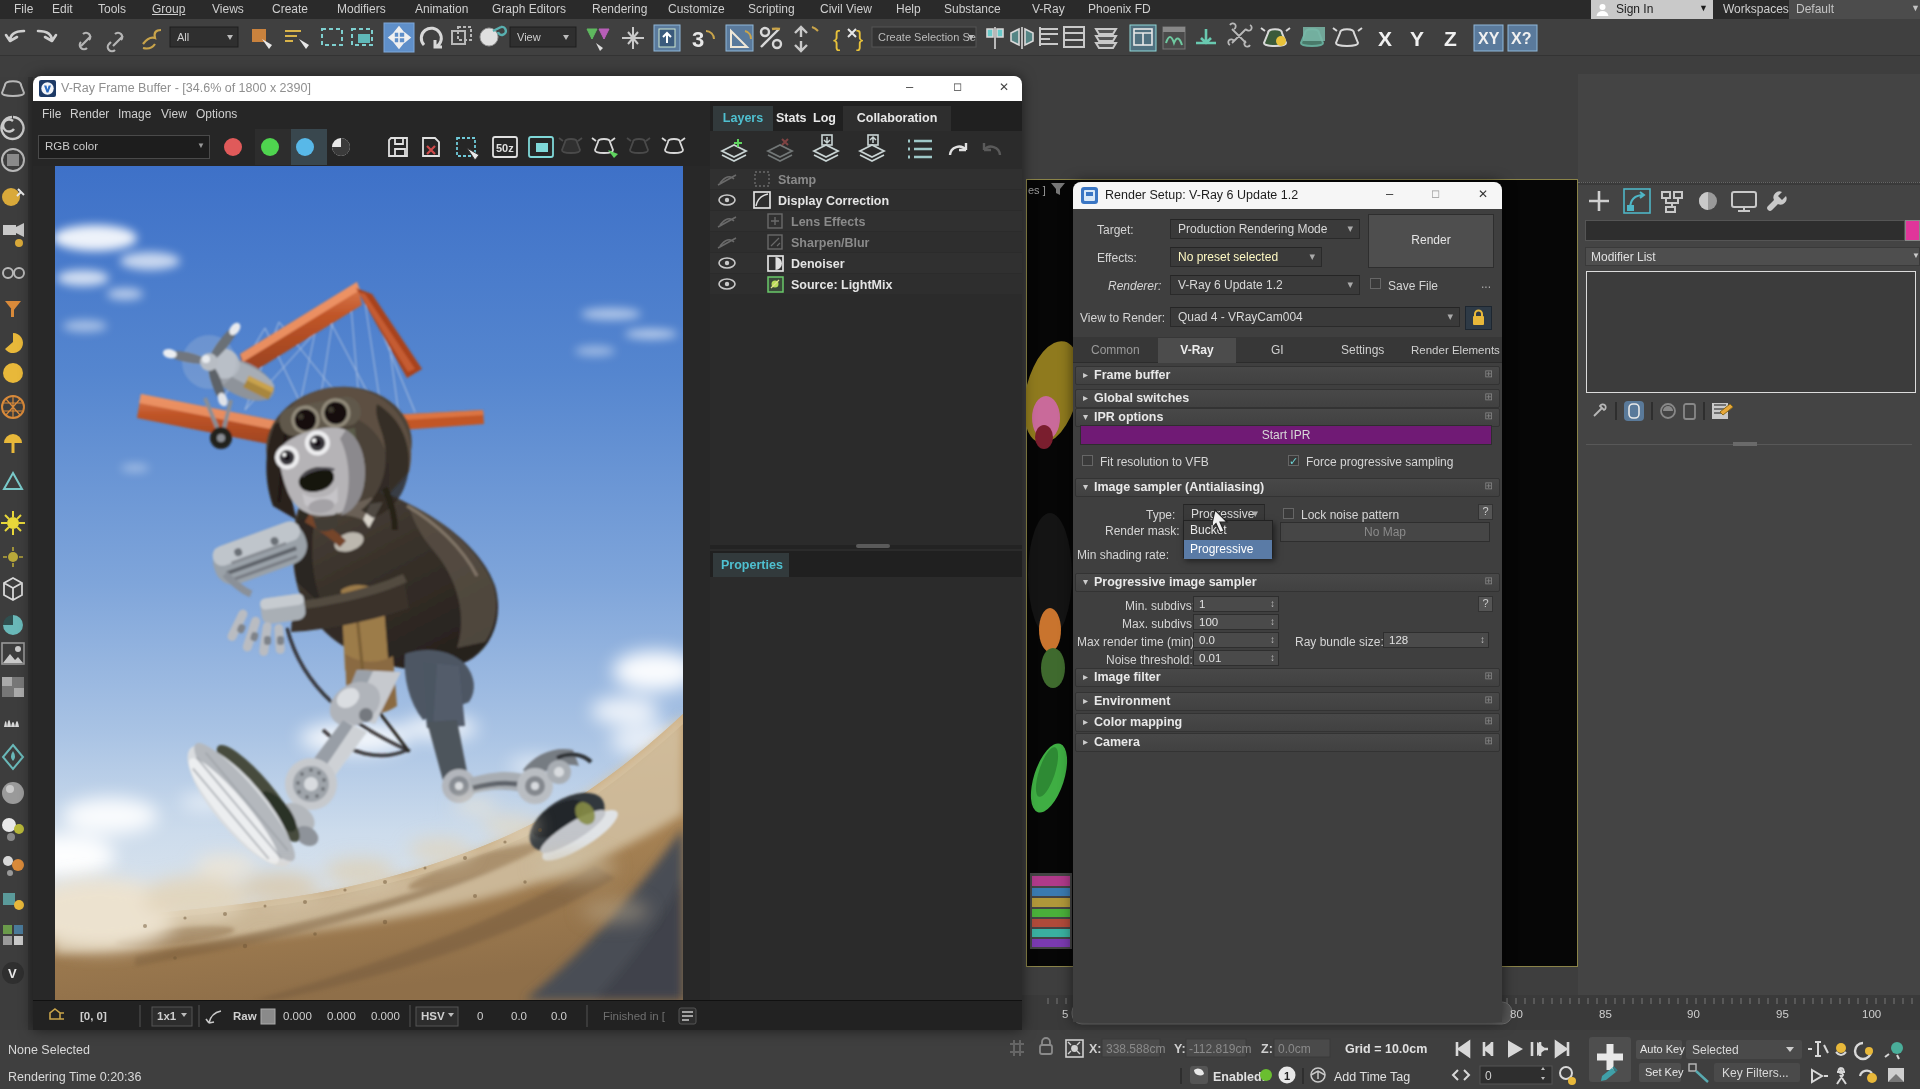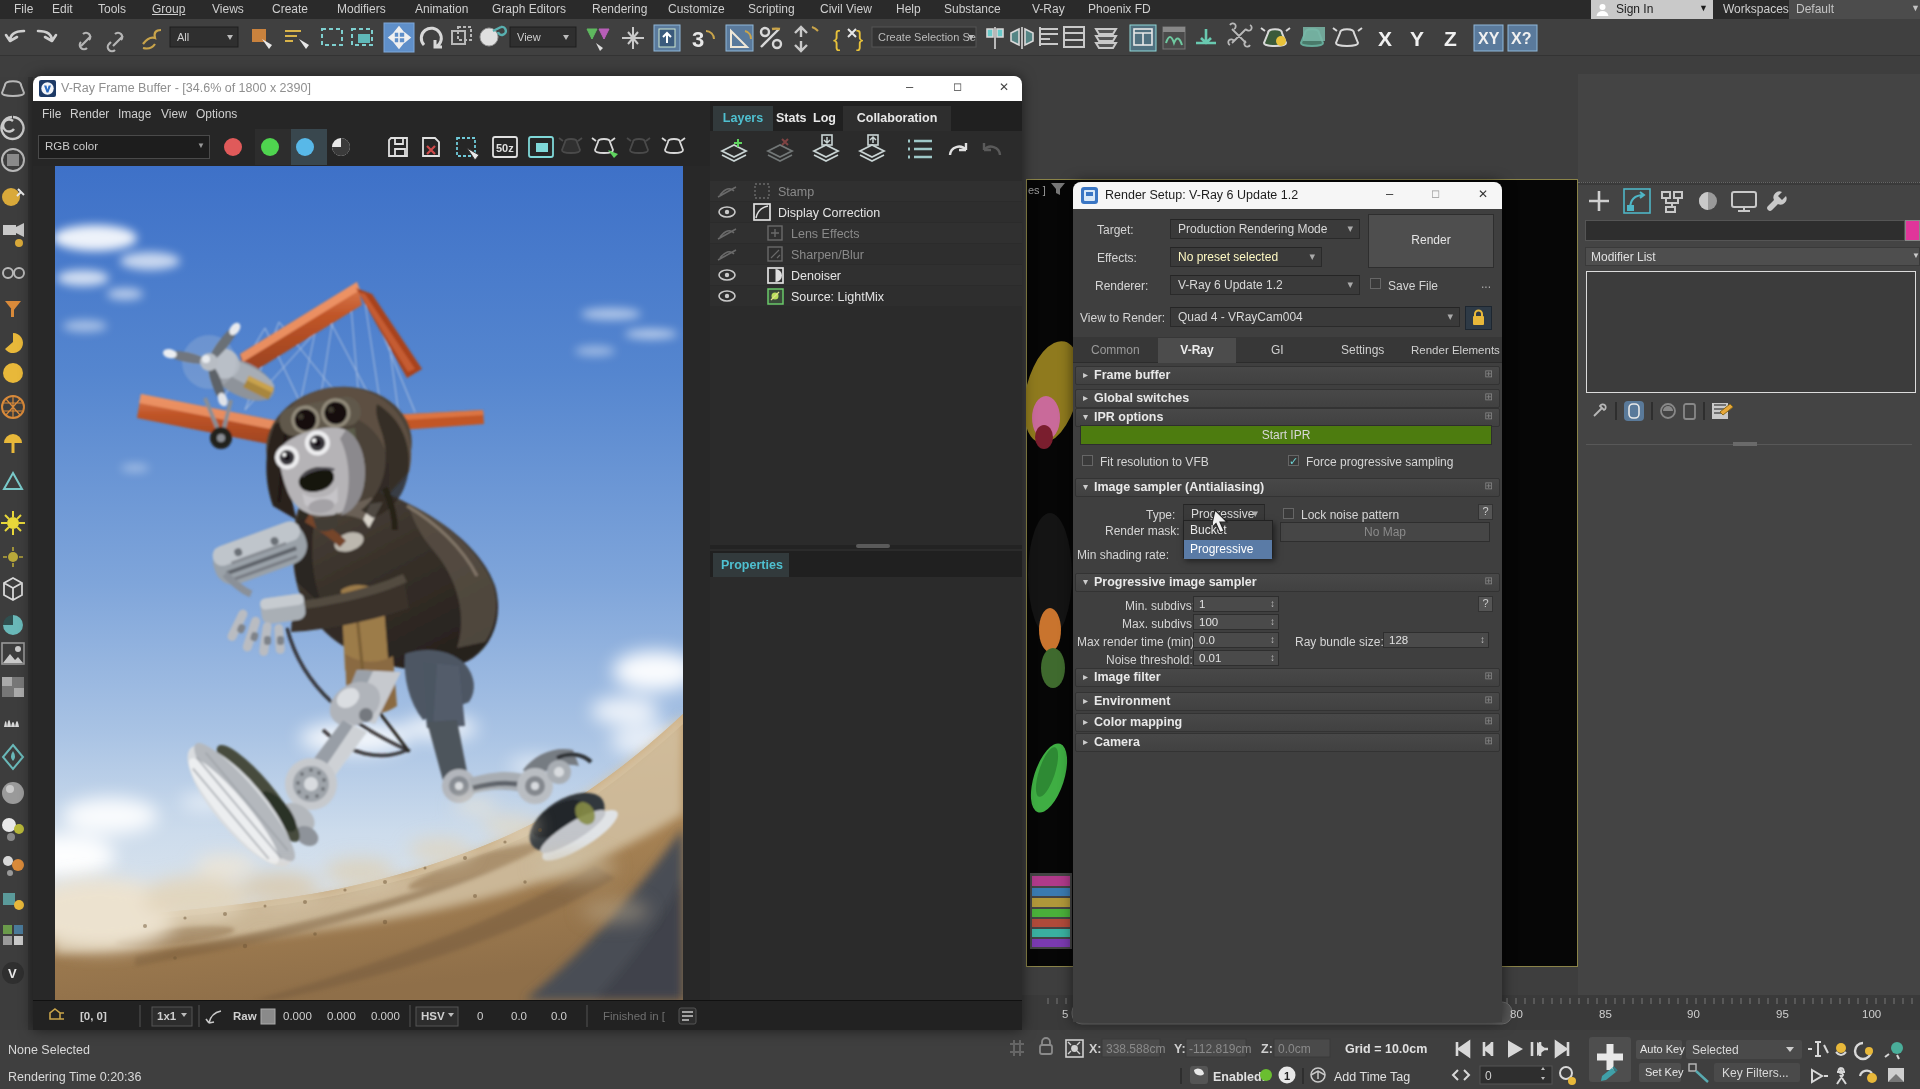--- a/index.html
+++ b/index.html
@@ -788,21 +788,21 @@
         <rect x="150" y="2" width="10" height="10" fill="none" stroke="#c9d4d4" stroke-width="1.6"></rect>
           <path d="M155 10 v-6 m-3 3 l3 -3 3 3" stroke="#c9d4d4" stroke-width="1.5" fill="none"></path>
         <g stroke="#9fc9c9" stroke-width="2.4">
             <path d="M196 8 h18 M196 16 h18 M196 24 h18"></path>
             <path d="M190 8 h2 M190 16 h2 M190 24 h2" stroke-width="2.8"></path>
           </g>
         <path d="M232 22 a9 9 0 0 1 16 -5 m0 0 v-7 m0 7 h-7" stroke="#e0e0e0" stroke-width="2.4" fill="none"></path>
         <path d="M282 22 a9 9 0 0 0 -16 -5 m0 0 v-7 m0 7 h7" stroke="#5a5a5a" stroke-width="2.4" fill="none"></path>
       </svg>
 
-      <div class="abs" id="vfblayers" style="left:0;top:80px;width:312px;height:230px;">
+      <div class="abs" id="vfblayers" style="left:0;top:68px;width:312px;height:230px;font-weight:bold;">
         <svg width="312" height="230" viewBox="0 0 312 230">
           <g font-family="Liberation Sans" font-size="12.5">
             <rect x="0" y="0" width="312" height="20" fill="#303030"></rect>
             <rect x="0" y="21" width="312" height="20" fill="#2e2e2e"></rect>
             <rect x="0" y="42" width="312" height="20" fill="#303030"></rect>
             <rect x="0" y="63" width="312" height="20" fill="#2e2e2e"></rect>
             <rect x="0" y="84" width="312" height="20" fill="#303030"></rect>
             <rect x="0" y="105" width="312" height="20" fill="#2e2e2e"></rect>
 
             <path d="M10 14 q8 -10 14 -4 m-16 6 l18 -10" stroke="#6a6a6a" stroke-width="1.6" fill="none"></path>
@@ -891,21 +891,21 @@
       <span class="abs" style="left:313px;top:4px;color:#333;font-size:13px;">–</span>
       <span class="abs" style="left:358px;top:5px;color:#999;font-size:11px;">◻</span>
       <span class="abs" style="left:405px;top:5px;color:#333;font-size:12px;">✕</span>
     </div>
     <div class="abs" style="left:0;top:27px;width:429px;height:813px;color:#d5d5d5;font-size:12px;">
 
       <span class="abs" style="left:24px;top:14px;">Target:</span>
       <div class="abs rs-dd" style="left:97px;top:10px;width:190px;">Production Rendering Mode</div>
       <span class="abs" style="left:24px;top:42px;">Effects:</span>
       <div class="abs rs-dd" style="left:97px;top:38px;width:152px;color:#fef9c3;">No preset selected</div>
-      <span class="abs" style="left:22px;top:70px;">Renderer:</span>
+      <span class="abs" style="left:35px;top:70px;font-style:italic;">Renderer:</span>
       <div class="abs rs-dd" style="left:97px;top:66px;width:190px;">V-Ray 6 Update 1.2</div>
       <div class="abs" style="left:295px;top:5px;width:126px;height:54px;background:#4e4e4e;border:1px solid #2e2e2e;text-align:center;padding-top:18px;color:#e4e4e4;">Render</div>
       <div class="abs" style="left:297px;top:69px;width:11px;height:11px;background:#3a3a3a;border:1px solid #666;"></div>
       <span class="abs" style="left:315px;top:70px;">Save File</span>
       <span class="abs" style="left:408px;top:68px;color:#aaa;">...</span>
       <span class="abs" style="left:7px;top:102px;">View to Render:</span>
       <div class="abs rs-dd" style="left:97px;top:98px;width:290px;">Quad 4 - VRayCam004</div>
       <div class="abs" style="left:392px;top:97px;width:27px;height:24px;background:#2e3a46;border:1px solid #1d2630;">
         <svg width="25" height="22" viewBox="0 0 25 22">
             <rect x="7" y="9" width="11" height="9" rx="1" fill="#e8b83a"></rect>
@@ -917,21 +917,21 @@
         <span class="abs" style="left:18px;top:6px;color:#9a9a9a;">Common</span>
         <div class="abs" style="left:85px;top:1px;width:78px;height:25px;background:#4c4c4c;color:#ececec;text-align:center;padding-top:5px;font-weight:bold;">V-Ray</div>
         <span class="abs" style="left:198px;top:6px;color:#cfcfcf;">GI</span>
         <div class="abs" style="left:268px;top:6px;color:#cfcfcf;">Settings</div>
         <div class="abs" style="left:338px;top:7px;color:#cfcfcf;white-space:nowrap;font-size:11.5px;">Render Elements</div>
       </div>
 
       <div class="abs rs-roll" style="left:2px;top:157px;"><span class="rs-arrow">▸</span><b>Frame buffer</b><span class="rs-pin">⊞</span></div>
       <div class="abs rs-roll" style="left:2px;top:180px;"><span class="rs-arrow">▸</span><b>Global switches</b><span class="rs-pin">⊞</span></div>
       <div class="abs rs-roll" style="left:2px;top:199px;"><span class="rs-arrow">▾</span><b>IPR options</b><span class="rs-pin">⊞</span></div>
-      <div class="abs" style="left:7px;top:216px;width:412px;height:20px;background:#4d7c0f;border:1px solid #2e2e2e;text-align:center;padding-top:2px;color:#d8d8d8;">Start IPR</div>
+      <div class="abs" style="left:7px;top:216px;width:412px;height:20px;background:#701a75;border:1px solid #2e2e2e;text-align:center;padding-top:2px;color:#d8d8d8;">Start IPR</div>
       <div class="abs" style="left:9px;top:246px;width:11px;height:11px;background:#3a3a3a;border:1px solid #666;"></div>
       <span class="abs" style="left:27px;top:246px;">Fit resolution to VFB</span>
       <div class="abs" style="left:215px;top:246px;width:11px;height:11px;background:#3a3a3a;border:1px solid #666;color:#6fd8d8;font-size:11px;line-height:10px;text-align:center;">✓</div>
       <span class="abs" style="left:233px;top:246px;">Force progressive sampling</span>
       <div class="abs rs-roll" style="left:2px;top:269px;"><span class="rs-arrow">▾</span><b>Image sampler (Antialiasing)</b><span class="rs-pin">⊞</span></div>
       <span class="abs" style="left:73px;top:299px;">Type:</span>
       <div class="abs rs-dd" style="left:110px;top:295px;width:82px;">Progressive</div>
       <div class="abs" style="left:210px;top:299px;width:11px;height:11px;background:#3a3a3a;border:1px solid #666;"></div>
       <span class="abs" style="left:228px;top:299px;">Lock noise pattern</span>
       <div class="abs" style="left:405px;top:295px;width:15px;height:16px;background:#555;border:1px solid #333;text-align:center;color:#ccc;font-size:11px;">?</div>

